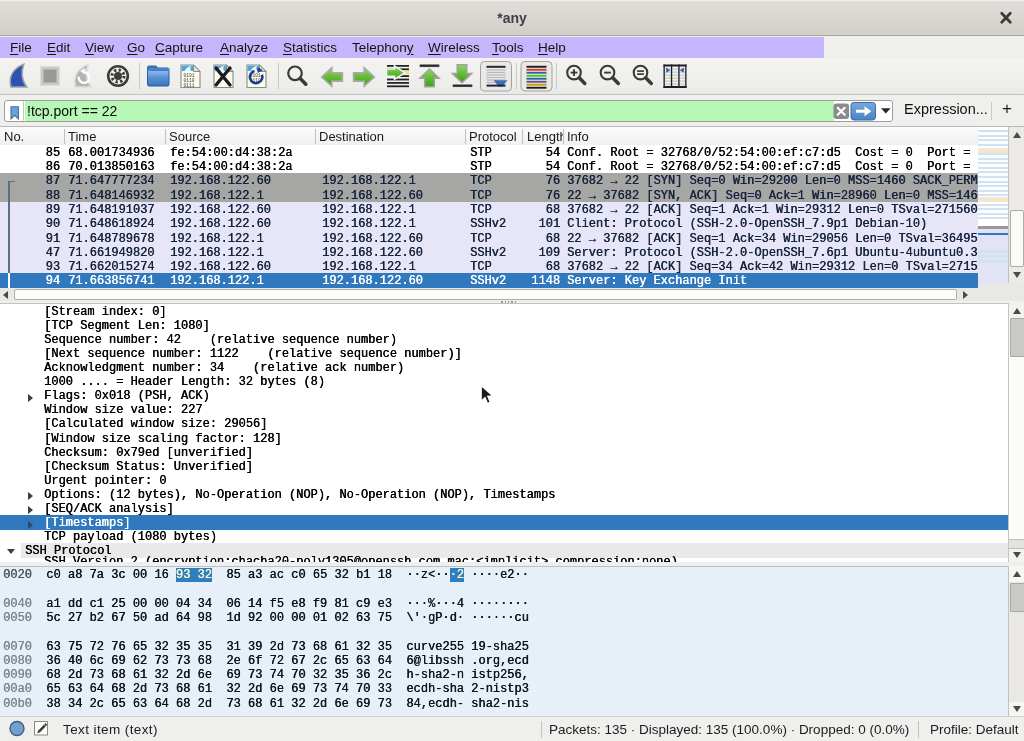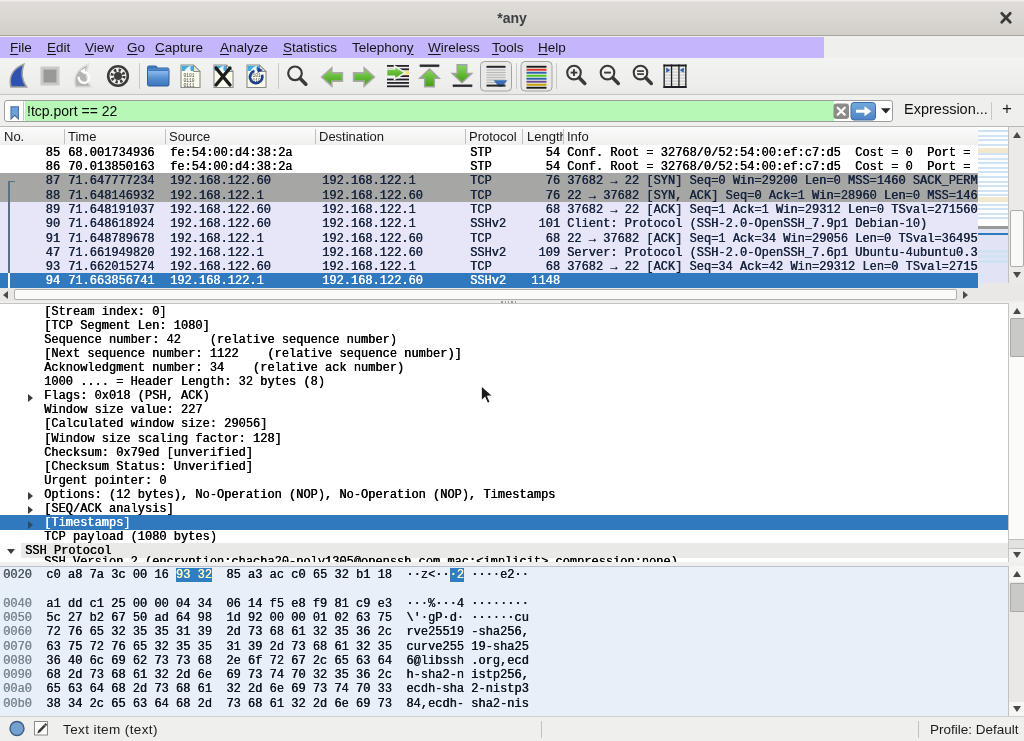--- a/index.html
+++ b/index.html
@@ -359,20 +359,21 @@
       <div class="c ln">68</div>
       <div class="c nf">37682 → 22 [ACK] Seq=34 Ack=42 Win=29312 Len=0 TSval=2715606</div>
  </div>
  <div class="prow rs" style="top:128px">
   <div class="c no">94</div>
       <div class="c tm">71.663856741</div>
       <div class="c src">192.168.122.1</div>
       <div class="c dst">192.168.122.60</div>
   <div class="c pr">SSHv2</div>
       <div class="c ln">1148</div>
+      <div class="c nf">Server: Key Exchange Init</div>
  </div>
  <div style="position:absolute;left:9px;top:35.5px;width:6px;height:1.2px;background:#5a7084"></div>
  <div style="position:absolute;left:8.4px;top:35.5px;width:1.2px;height:92.5px;background:#5a7084"></div>
  <div style="position:absolute;left:8.4px;top:128px;width:1.5px;height:15px;background:#fff"></div>
 </div>
 
 <div style="position:absolute;left:978px;top:127px;width:30px;height:156px;background:#fff">
  <div style="position:absolute;left:0;top:3px;width:30px;height:92px;background:repeating-linear-gradient(#cfe3f5 0,#cfe3f5 2px,#fdfdfd 2px,#fdfdfd 4.6px)"></div>
  <div style="position:absolute;left:0;top:21px;width:30px;height:5px;background:#f2e7cf"></div>
  <div style="position:absolute;left:0;top:70px;width:30px;height:5px;background:#f2e7cf"></div>
@@ -434,39 +435,39 @@
  <div style="position:absolute;left:0;top:245px;width:16px;height:14px;background:#f2f2f0;border-top:1px solid #c0bfbd"></div>
  <div class="arr" style="left:3.5px;top:249px;border-left:4.5px solid transparent;border-right:4.5px solid transparent;border-top:6px solid #4a4a48"></div>
 </div>
 <div style="position:absolute;left:830px;top:563.5px;width:15px;height:2px;background:repeating-linear-gradient(90deg,#9a9997 0,#9a9997 1.5px,#efefed 1.5px,#efefed 3.5px)"></div>
 
 <div id="hexpane">
     <div id="hexinner">
  <div class="xrow" style="top:1px"><span style="color:#4d565e">0020</span>  c0 a8 7a 3c 00 16 <span class="hl">93 32</span>  85 a3 ac c0 65 32 b1 18  ··z&lt;··<span class="hl">·2</span> ····e2··</div>
  <div class="xrow" style="top:29.6px"><span class="off">0040</span>  a1 dd c1 25 00 00 04 34  06 14 f5 e8 f9 81 c9 e3  ···%···4 ········</div>
  <div class="xrow" style="top:43.9px"><span class="off">0050</span>  5c 27 b2 67 50 ad 64 98  1d 92 00 00 01 02 63 75  \'·gP·d· ······cu</div>
- <div class="xrow" style="top:58.2px"><span class="off">0060</span>  72 76 65 32 35 35 31 39  2d 73 68 61 32 35 36 2c  rve25519 -sha256,</div>
  <div class="xrow" style="top:72.5px"><span class="off">0070</span>  63 75 72 76 65 32 35 35  31 39 2d 73 68 61 32 35  curve255 19-sha25</div>
  <div class="xrow" style="top:86.8px"><span class="off">0080</span>  36 40 6c 69 62 73 73 68  2e 6f 72 67 2c 65 63 64  6@libssh .org,ecd</div>
  <div class="xrow" style="top:101.1px"><span class="off">0090</span>  68 2d 73 68 61 32 2d 6e  69 73 74 70 32 35 36 2c  h-sha2-n istp256,</div>
  <div class="xrow" style="top:115.4px"><span class="off">00a0</span>  65 63 64 68 2d 73 68 61  32 2d 6e 69 73 74 70 33  ecdh-sha 2-nistp3</div>
  <div class="xrow" style="top:129.7px"><span class="off">00b0</span>  38 34 2c 65 63 64 68 2d  73 68 61 32 2d 6e 69 73  84,ecdh- sha2-nis</div>
 </div>
   </div>
 
 <div style="position:absolute;left:1008px;top:566px;width:16px;height:150px;background:#e9e8e6;border-left:1px solid #c2c1bf">
  <div style="position:absolute;left:0;top:0;width:16px;height:16px;background:#f6f6f5"></div>
  <div class="arr" style="left:3.5px;top:5px;border-left:4.5px solid transparent;border-right:4.5px solid transparent;border-bottom:6px solid #4a4a48"></div>
  <div style="position:absolute;left:0.5px;top:17px;width:15px;height:29px;background:#c9c9c7;border:1px solid #a9a8a6;border-radius:1px"></div>
  <div style="position:absolute;left:0;top:136px;width:16px;height:14px;background:#f6f6f5"></div>
  <div class="arr" style="left:3.5px;top:140px;border-left:4.5px solid transparent;border-right:4.5px solid transparent;border-top:6px solid #4a4a48"></div>
 </div>
 
 <div id="statusbar">
  <div class="txt" style="left:63px;letter-spacing:0.4px">Text item (text)</div>
+ <div class="txt" style="left:549px">Packets: 135 · Displayed: 135 (100.0%) · Dropped: 0 (0.0%)</div>
  <div class="txt" style="left:930px">Profile: Default</div>
  <div style="position:absolute;left:918px;top:4px;width:1px;height:17px;background:#c3c2c0"></div>
  <div style="position:absolute;left:541px;top:4px;width:1px;height:17px;background:#c3c2c0"></div>
  <svg width="60" height="25" viewBox="0 0 60 25" style="position:absolute;left:0;top:0">
   <circle cx="17" cy="11.5" r="7" fill="#74a0d0" stroke="#3c5c84" stroke-width="1.4"></circle>
   <rect x="34.5" y="4.5" width="13" height="13.5" fill="#fdfdfc" stroke="#8a8a88"></rect>
   <path d="M45.5,6 l-7.2,7.6 l-1.1,2.9 l2.9,-1.2 l7.2,-7.6 z" fill="#3a3a38"></path>
   <path d="M44,7.5 l2,1.9" stroke="#d0d0ce" stroke-width="0.8"></path>
  </svg>
 </div>

